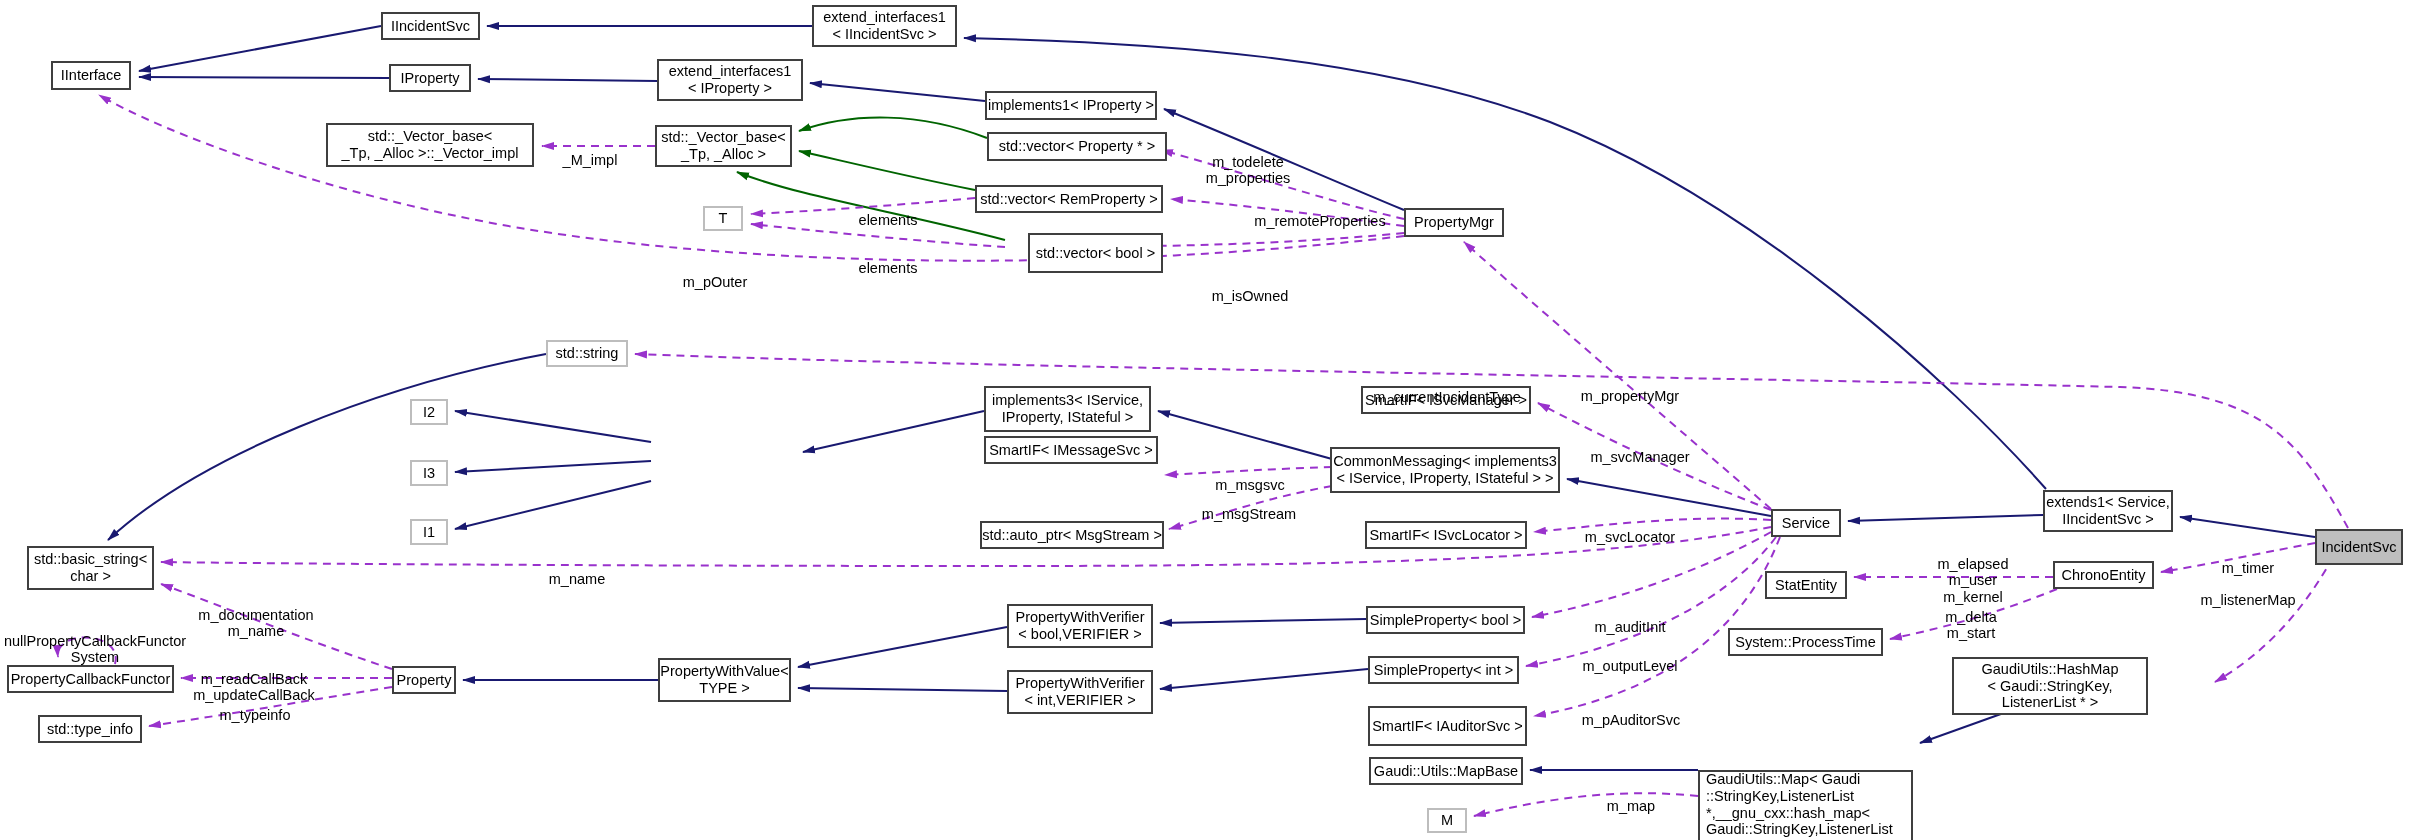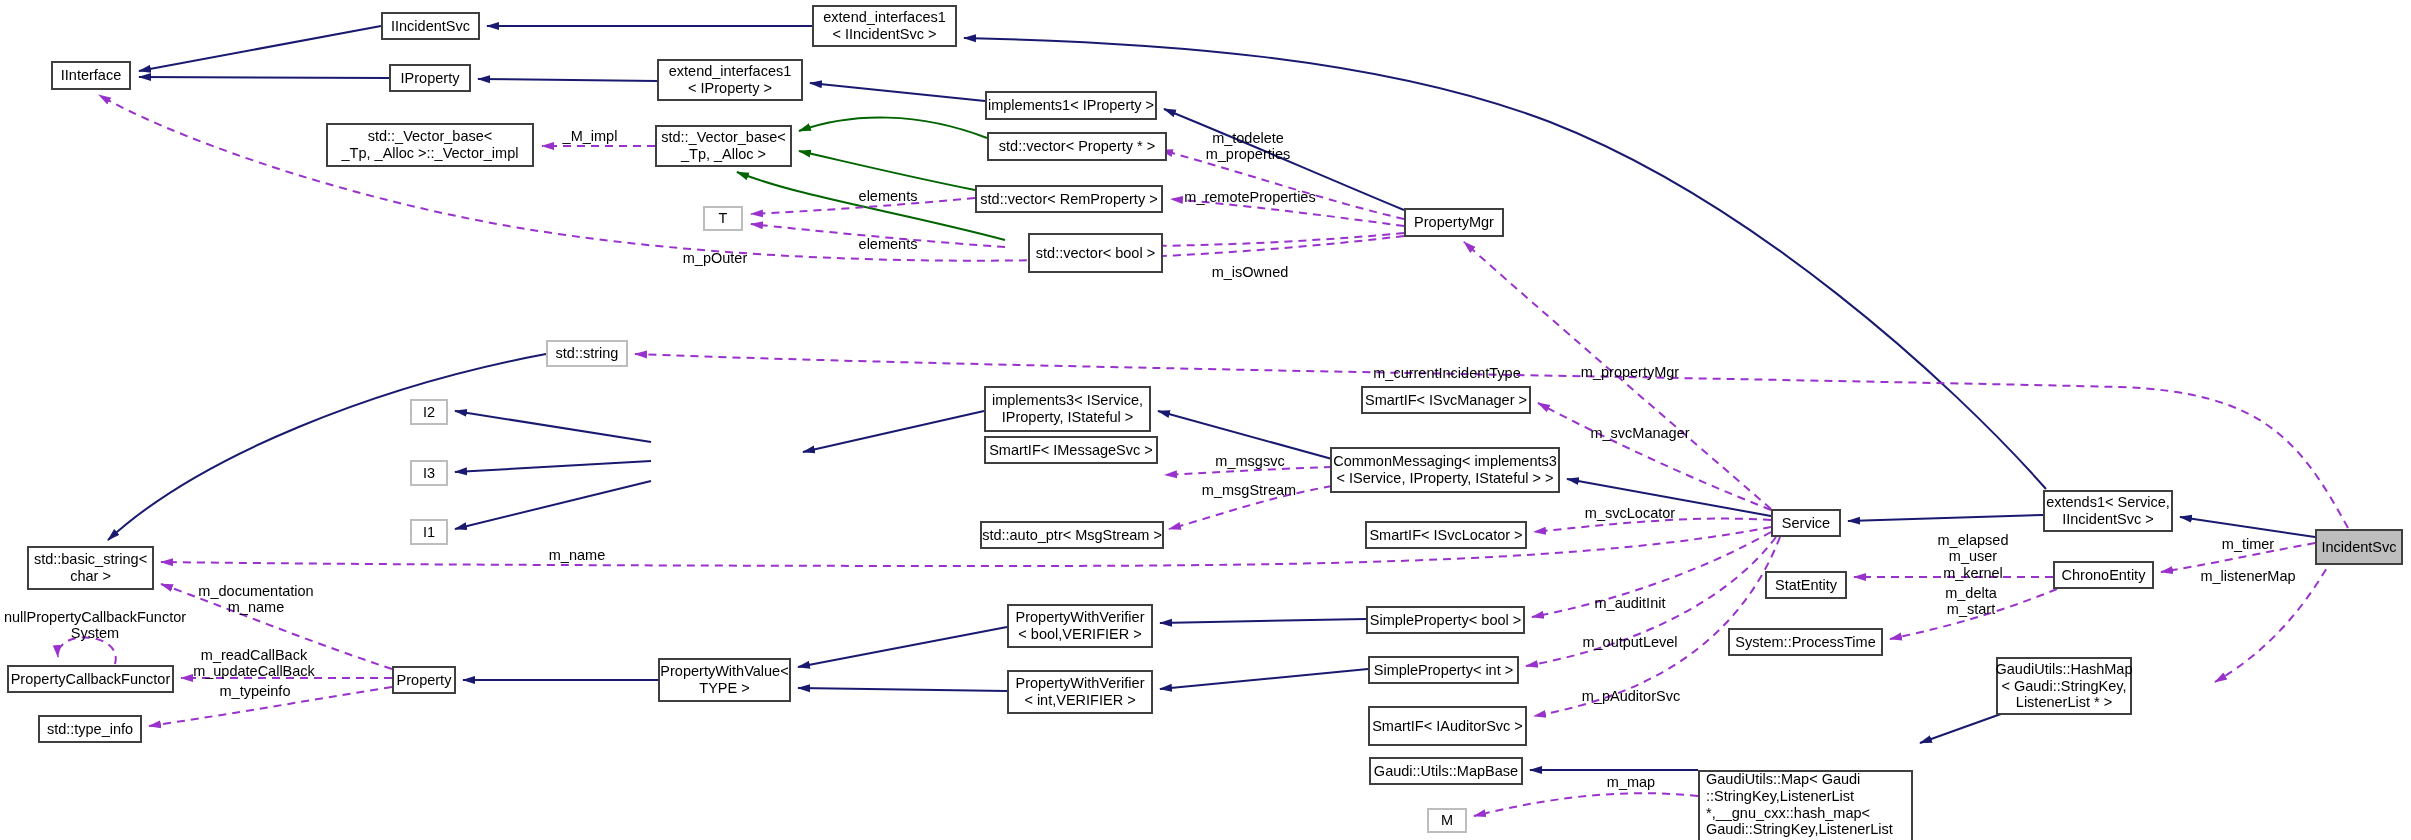--- a/index.html
+++ b/index.html
@@ -28,20 +28,21 @@
   }
   .node.tpl{border-color:#bdbdbd;}
   .node.focus{background:var(--focus-fill,#bebebe);}
   .node.align-left{justify-content:flex-start;text-align:left;padding-left:6px;margin-top:42px;}
   .elabel{
     position:absolute;
     transform:translate(-50%,-50%);
     font-size:14.5px;line-height:1.13;
     white-space:pre-line;text-align:center;color:#000;
     z-index:3;
+    margin-top:24px;
   }
 </style>
 </head>
 <body>
 
 <div id="canvas">
 
   <svg id="edges" xmlns="http://www.w3.org/2000/svg" width="2411" height="840" viewBox="0 0 2411 840">
     <defs>
       <marker id="mk-inh" markerUnits="userSpaceOnUse" markerWidth="14" markerHeight="12" refX="12" refY="6" orient="auto">
@@ -140,21 +141,21 @@
   <div class="node" style="left:1330px;top:447px;width:230px;height:46px">CommonMessaging&lt; implements3
 &lt; IService, IProperty, IStateful &gt; &gt;</div>
   <div class="node" style="left:1365px;top:521px;width:162px;height:28px">SmartIF&lt; ISvcLocator &gt;</div>
   <div class="node" style="left:1771px;top:509px;width:70px;height:28px">Service</div>
   <div class="node" style="left:2043px;top:490px;width:130px;height:42px">extends1&lt; Service,
 IIncidentSvc &gt;</div>
   <div class="node focus" style="left:2315px;top:529px;width:88px;height:36px">IncidentSvc</div>
   <div class="node" style="left:1765px;top:571px;width:82px;height:28px">StatEntity</div>
   <div class="node" style="left:2053px;top:561px;width:101px;height:28px">ChronoEntity</div>
   <div class="node" style="left:1728px;top:628px;width:155px;height:28px">System::ProcessTime</div>
-  <div class="node" style="left:1996px;top:657px;width:136px;height:58px">GaudiUtils::HashMap
+  <div class="node" style="left:1952px;top:657px;width:196px;height:58px">GaudiUtils::HashMap
 &lt; Gaudi::StringKey,
 ListenerList * &gt;</div>
   <div class="node align-left" style="left:1698px;top:728px;width:215px;height:86px">GaudiUtils::Map&lt; Gaudi
 ::StringKey,ListenerList
 *,__gnu_cxx::hash_map&lt;
 Gaudi::StringKey,ListenerList
 *,Hash&lt; Gaudi::StringKey &gt; &gt; &gt;</div>
   <div class="node" style="left:1369px;top:757px;width:154px;height:28px">Gaudi::Utils::MapBase</div>
   <div class="node tpl" style="left:1427px;top:808px;width:40px;height:25px">M</div>
   <div class="node" style="left:1368px;top:706px;width:159px;height:40px">SmartIF&lt; IAuditorSvc &gt;</div>
@@ -171,21 +172,21 @@
 char &gt;</div>
   <div class="node" style="left:7px;top:665px;width:167px;height:28px">PropertyCallbackFunctor</div>
   <div class="node" style="left:38px;top:715px;width:104px;height:28px">std::type_info</div>
 
   <div class="elabel" style="left:590px;top:136px">_M_impl</div>
   <div class="elabel" style="left:888px;top:196px">elements</div>
   <div class="elabel" style="left:888px;top:244px">elements</div>
   <div class="elabel" style="left:715px;top:258px">m_pOuter</div>
   <div class="elabel" style="left:1248px;top:146px">m_todelete
 m_properties</div>
-  <div class="elabel" style="left:1250px;top:197px">m_remoteProperties</div>
+  <div class="elabel" style="left:1320px;top:197px">m_remoteProperties</div>
   <div class="elabel" style="left:1250px;top:272px">m_isOwned</div>
   <div class="elabel" style="left:1447px;top:373px">m_currentIncidentType</div>
   <div class="elabel" style="left:1630px;top:372px">m_propertyMgr</div>
   <div class="elabel" style="left:1640px;top:433px">m_svcManager</div>
   <div class="elabel" style="left:1250px;top:461px">m_msgsvc</div>
   <div class="elabel" style="left:1249px;top:490px">m_msgStream</div>
   <div class="elabel" style="left:1630px;top:513px">m_svcLocator</div>
   <div class="elabel" style="left:577px;top:555px">m_name</div>
   <div class="elabel" style="left:256px;top:599px">m_documentation
 m_name</div>

